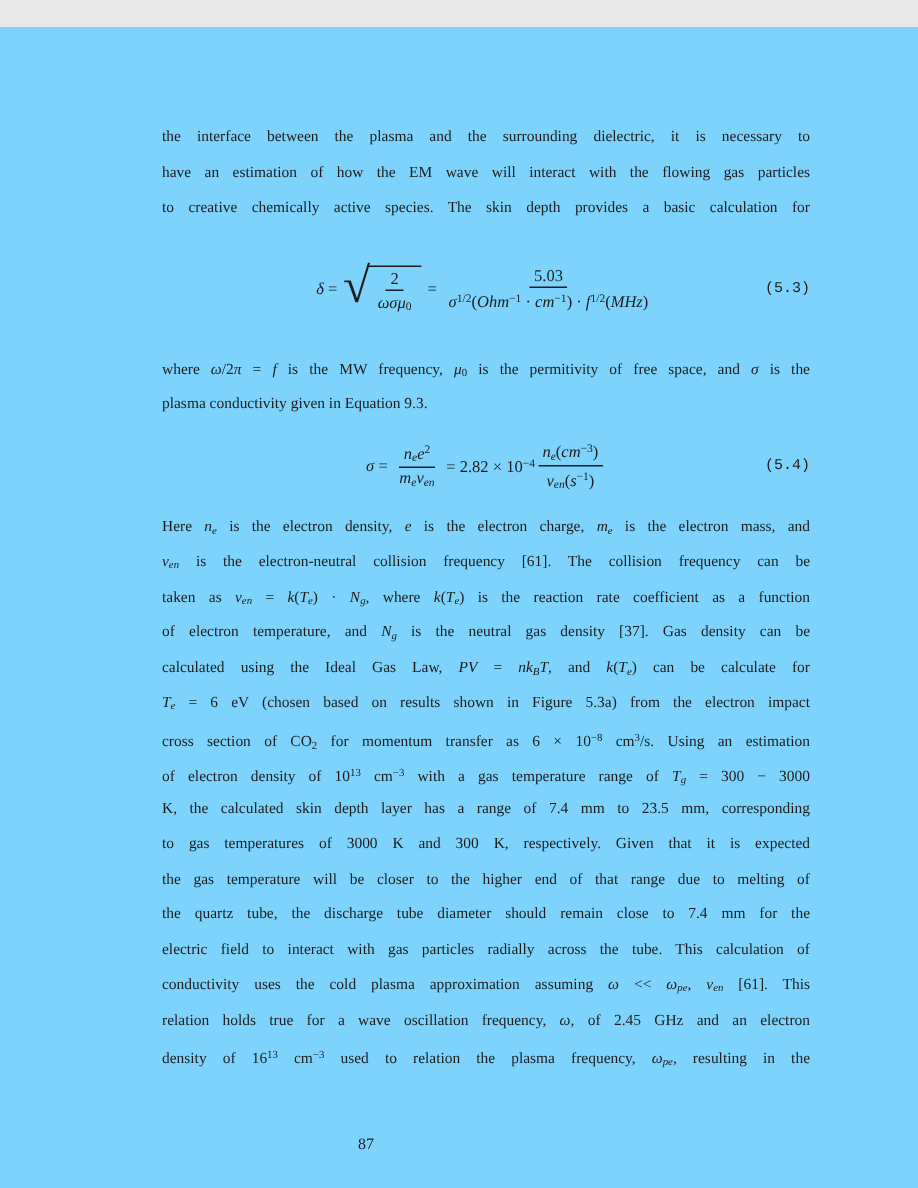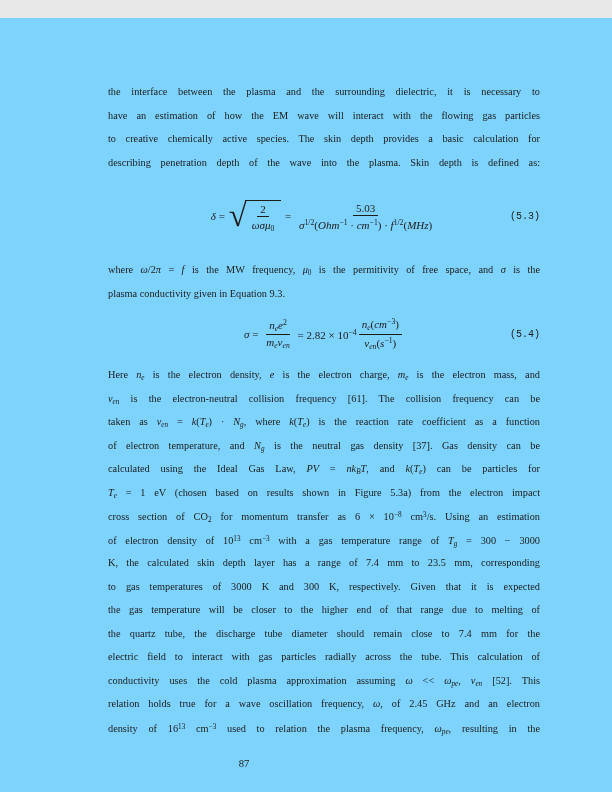--- a/index.html
+++ b/index.html
@@ -43,21 +43,20 @@
 </head>
 <body>
 
 <div class="page">
   <div class="textbody" style="padding-top:62px;">
 
     <div class="para">
         <div class="line"><span>the interface between the plasma and the surrounding dielectric, it is necessary to</span></div>
         <div class="line"><span>have an estimation of how the EM wave will interact with the flowing gas particles</span></div>
         <div class="line"><span>to creative chemically active species. The skin depth provides a basic calculation for</span></div>
-        <div class="line"><span>describing penetration depth of the wave into the plasma. Skin depth is defined as:</span></div>
       </div>
 
     <div class="eqrow h53">
       <div class="eq">
           <span class="eqtxt"><span class="it">δ</span><span>&nbsp;=&nbsp;</span></span>
           <span class="sqrt">
             <span class="rad">√</span>
             <span class="radicand">
               <span class="frac">
                 <span class="num"><span>2</span></span>
@@ -93,30 +92,30 @@
           </span>
         </div>
       <div class="eqnum">(5.4)</div>
     </div>
 
     <div class="para">
         <div class="line"><span>Here </span><span class="it">n</span><span class="sb it">e</span><span> is the electron density, </span><span class="it">e</span><span> is the electron charge, </span><span class="it">m</span><span class="sb it">e</span><span> is the electron mass, and</span></div>
         <div class="line"><span class="it">ν</span><span class="sb it">en</span><span> is the electron-neutral collision frequency [61]. The collision frequency can be</span></div>
         <div class="line"><span>taken as </span><span class="it">ν</span><span class="sb it">en</span><span> = </span><span class="it">k</span><span>(</span><span class="it">T</span><span class="sb it">e</span><span>) · </span><span class="it">N</span><span class="sb it">g</span><span>, where </span><span class="it">k</span><span>(</span><span class="it">T</span><span class="sb it">e</span><span>) is the reaction rate coefficient as a function</span></div>
         <div class="line"><span>of electron temperature, and </span><span class="it">N</span><span class="sb it">g</span><span> is the neutral gas density [37]. Gas density can be</span></div>
-        <div class="line"><span>calculated using the Ideal Gas Law, </span><span class="it">PV</span><span> = </span><span class="it">nk</span><span class="sb it">B</span><span class="it">T</span><span>, and </span><span class="it">k</span><span>(</span><span class="it">T</span><span class="sb it">e</span><span>) can be particles for</span></div>
-        <div class="line"><span class="it">T</span><span class="sb it">e</span><span> = 1 eV (chosen based on results shown in Figure 5.3a) from the electron impact</span></div>
+        <div class="line"><span>calculated using the Ideal Gas Law, </span><span class="it">PV</span><span> = </span><span class="it">nk</span><span class="sb it">B</span><span class="it">T</span><span>, and </span><span class="it">k</span><span>(</span><span class="it">T</span><span class="sb it">e</span><span>) can be calculate for</span></div>
+        <div class="line"><span class="it">T</span><span class="sb it">e</span><span> = 6 eV (chosen based on results shown in Figure 5.3a) from the electron impact</span></div>
         <div class="line"><span>cross section of CO</span><span class="sb">2</span><span> for momentum transfer as 6 × 10</span><span class="sp">−8</span><span> cm</span><span class="sp">3</span><span>/s. Using an estimation</span></div>
         <div class="line"><span>of electron density of 10</span><span class="sp">13</span><span> cm</span><span class="sp">−3</span><span> with a gas temperature range of </span><span class="it">T</span><span class="sb it">g</span><span> = 300 − 3000</span></div>
         <div class="line"><span>K, the calculated skin depth layer has a range of 7.4 mm to 23.5 mm, corresponding</span></div>
         <div class="line"><span>to gas temperatures of 3000 K and 300 K, respectively. Given that it is expected</span></div>
         <div class="line"><span>the gas temperature will be closer to the higher end of that range due to melting of</span></div>
         <div class="line"><span>the quartz tube, the discharge tube diameter should remain close to 7.4 mm for the</span></div>
         <div class="line"><span>electric field to interact with gas particles radially across the tube. This calculation of</span></div>
-        <div class="line"><span>conductivity uses the cold plasma approximation assuming </span><span class="it">ω</span><span> &lt;&lt; </span><span class="it">ω</span><span class="sb it">pe</span><span>, </span><span class="it">ν</span><span class="sb it">en</span><span> [52]. This</span></div>
+        <div class="line"><span>conductivity uses the cold plasma approximation assuming </span><span class="it">ω</span><span> &lt;&lt; </span><span class="it">ω</span><span class="sb it">pe</span><span>, </span><span class="it">ν</span><span class="sb it">en</span><span> [61]. This</span></div>
         <div class="line"><span>relation holds true for a wave oscillation frequency, </span><span class="it">ω</span><span>, of 2.45 GHz and an electron</span></div>
         <div class="line"><span>density of 16</span><span class="sp">13</span><span> cm</span><span class="sp">−3</span><span> used to relation the plasma frequency, </span><span class="it">ω</span><span class="sb it">pe</span><span>, resulting in the</span></div>
       </div>
 
   </div>
 
   <div class="pagenum">87</div>
 </div>
 
 </body></html>

